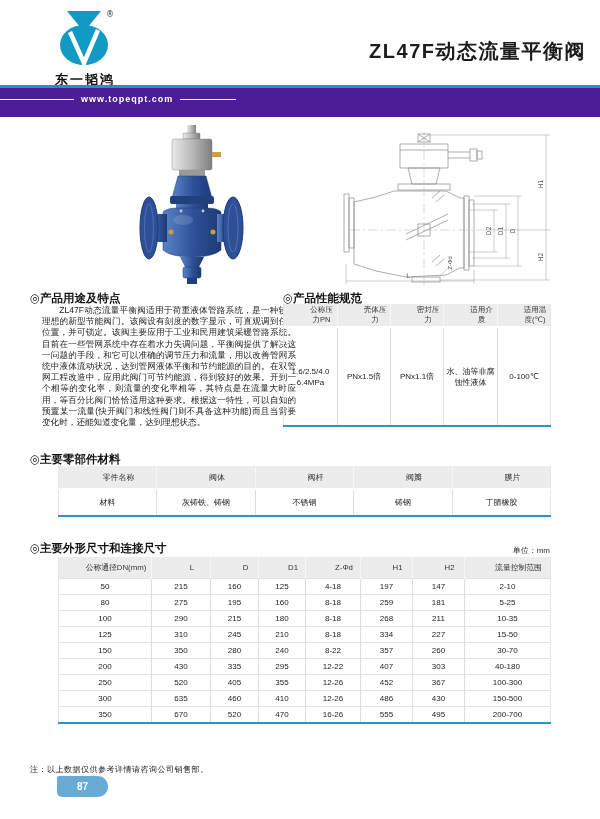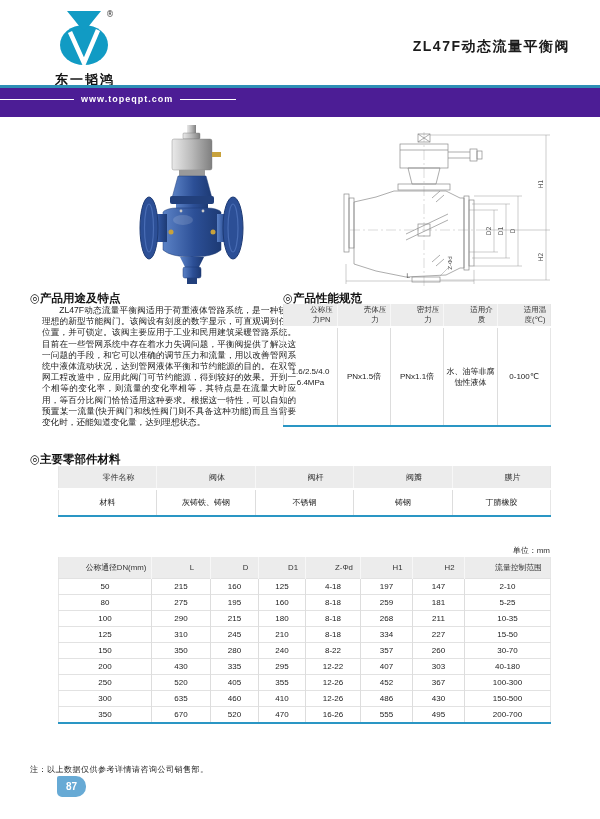--- a/index.html
+++ b/index.html
@@ -2,21 +2,21 @@
 <html><head>
 <meta charset="utf-8">
 <style>
   html,body{margin:0;padding:0;background:#fff;}
   .page{position:relative;width:600px;height:819px;background:#ffffff;overflow:hidden;
         font-family:"Liberation Sans","DejaVu Sans",sans-serif;color:#1a1a1a;}
 
   
   .logo-wrap{position:absolute;left:46px;top:8px;width:78px;text-align:center;}
   .logo-name{margin-top:1px;font-size:13px;font-weight:bold;letter-spacing:2px;color:#111;white-space:nowrap;}
-  .page-title{position:absolute;right:30px;top:38px;font-size:14px;font-weight:bold;
+  .page-title{position:absolute;right:14px;top:38px;font-size:20px;font-weight:bold;
               letter-spacing:1.5px;color:#1c1c1c;white-space:nowrap;}
   .teal-line{position:absolute;left:0;top:85px;width:600px;height:3px;background:#2d8fb6;}
   .blue-bar{position:absolute;left:0;top:88px;width:600px;height:29px;background:#4c1d95;}
   .site-row{display:flex;align-items:center;height:18px;padding-top:2px;}
   .dash{height:1px;background:#ffffff;}
   .dash-l{width:74px;}
   .dash-r{width:56px;}
   .site-text{color:#ffffff;font-size:9px;font-weight:bold;letter-spacing:1px;margin:0 7px;white-space:nowrap;}
 
   
@@ -50,21 +50,21 @@
   .materials-table th:last-child,.materials-table td:last-child{border-right:none;}
 
   .unit-label{position:absolute;left:58px;top:545px;width:492px;text-align:right;font-size:8px;color:#333;}
   .dims-table{position:absolute;left:58px;top:557px;width:492px;font-size:8px;
                border-bottom:2px solid #2a96c4;border-left:1px solid #e6e6e6;border-right:1px solid #e6e6e6;}
   .dims-table th{height:19px;font-size:7.8px;border-right:1px solid #f7f7f7;}
   .dims-table td{height:15px;line-height:15px;padding:0;border-right:1px solid #ddd;border-top:1px solid #e2e2e2;color:#222;}
   .dims-table th:last-child,.dims-table td:last-child{border-right:none;}
 
   .note{position:absolute;left:30px;top:764px;font-size:8px;color:#222;letter-spacing:0.5px;}
-  .page-badge{position:absolute;left:57px;top:776px;width:29px;height:21px;background:#67aad5;
+  .page-badge{position:absolute;left:57px;top:776px;width:51px;height:21px;background:#67aad5;
               border-radius:2px 10px 10px 5px;color:#fff;font-size:10px;font-weight:bold;
               display:flex;align-items:center;justify-content:center;}
 
   svg text{font-family:"DejaVu Sans","Liberation Sans",sans-serif;}
 </style>
 </head>
 <body>
 
 <div class="page">
 
@@ -246,20 +246,21 @@
         <tr>
           <td>材料</td>
           <td>灰铸铁、铸钢</td>
           <td>不锈钢</td>
           <td>铸钢</td>
           <td>丁腈橡胶</td>
         </tr>
       </tbody>
   </table>
 
+  <div class="sec-heading dims-heading">◎主要外形尺寸和连接尺寸</div>
   <div class="unit-label">单位：mm</div>
   <table class="dims-table">
     <colgroup>
       <col style="width:93px">
         <col style="width:59px">
         <col style="width:48px">
         <col style="width:47px">
       <col style="width:55px">
         <col style="width:52px">
         <col style="width:52px">

